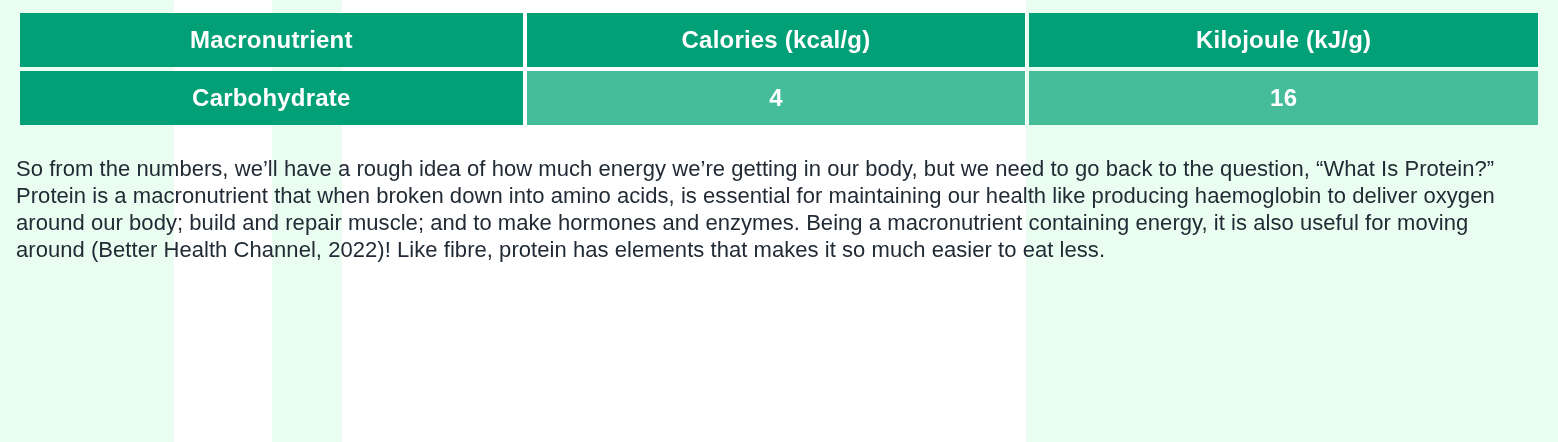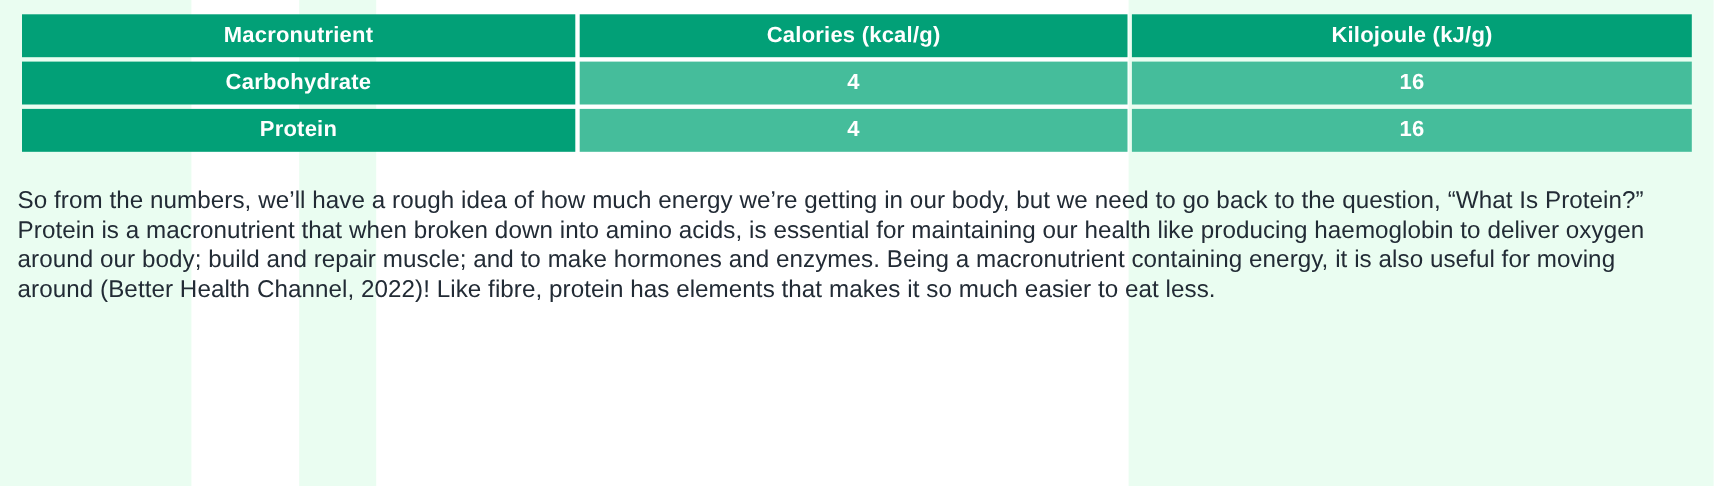--- a/index.html
+++ b/index.html
@@ -58,26 +58,26 @@
 
   
   #data-table {
     margin: 9px 0 0 16px;
     width: 1526px;
     border-collapse: separate;
     border-spacing: 4px 4px;
     table-layout: fixed;
   }
   #data-table td, #data-table th {
-    height: 39px;
+    height: 54px;
     padding: 0;
     text-align: center;
     vertical-align: middle;
     color: #ffffff;
-    font-size: 20px;
+    font-size: 24px;
     font-weight: bold;
     letter-spacing: 0.2px;
   }
   #data-table .col-1 { width: 502px; }
   #data-table .col-2 { width: 498px; }
   #data-table .col-3 { width: 508px; }
 
   .cell-dark  { background: #02a077; }
   .cell-light { background: #45bd9b; }
 
@@ -122,23 +122,18 @@
         <th class="cell-dark">Calories (kcal/g)</th>
         <th class="cell-dark">Kilojoule (kJ/g)</th>
       </tr>
     </thead>
     <tbody>
       <tr>
         <td class="cell-dark">Carbohydrate</td>
         <td class="cell-light">4</td>
         <td class="cell-light">16</td>
       </tr>
-      <tr>
-        <td class="cell-dark">Protein</td>
-        <td class="cell-light">4</td>
-        <td class="cell-light">16</td>
-      </tr>
     </tbody>
   </table>
 
   <p id="body-paragraph">So from the numbers, we’ll have a rough idea of how much energy we’re getting in our body, but we need to go back to the question, “What Is Protein?” Protein is a macronutrient that when broken down into amino acids, is essential for maintaining our health like producing haemoglobin to deliver oxygen around our body; build and repair muscle; and to make hormones and enzymes. Being a macronutrient containing energy, it is also useful for moving around (Better Health Channel, 2022)! Like fibre, protein has elements that makes it so much easier to eat less.</p>
 
 </div>
 
 </body></html>

